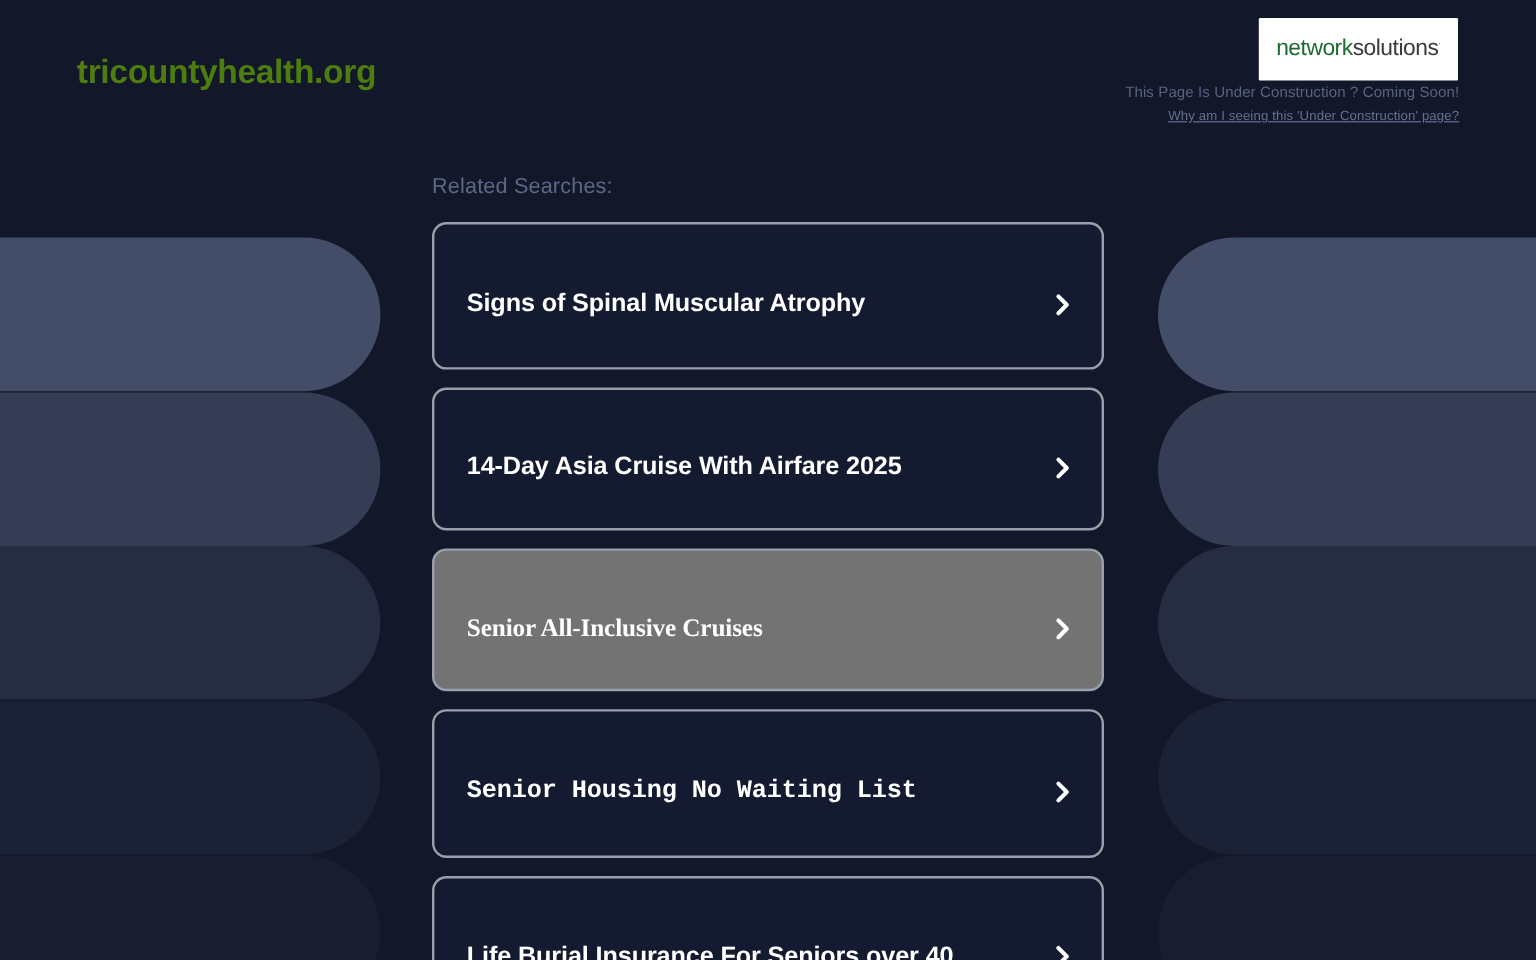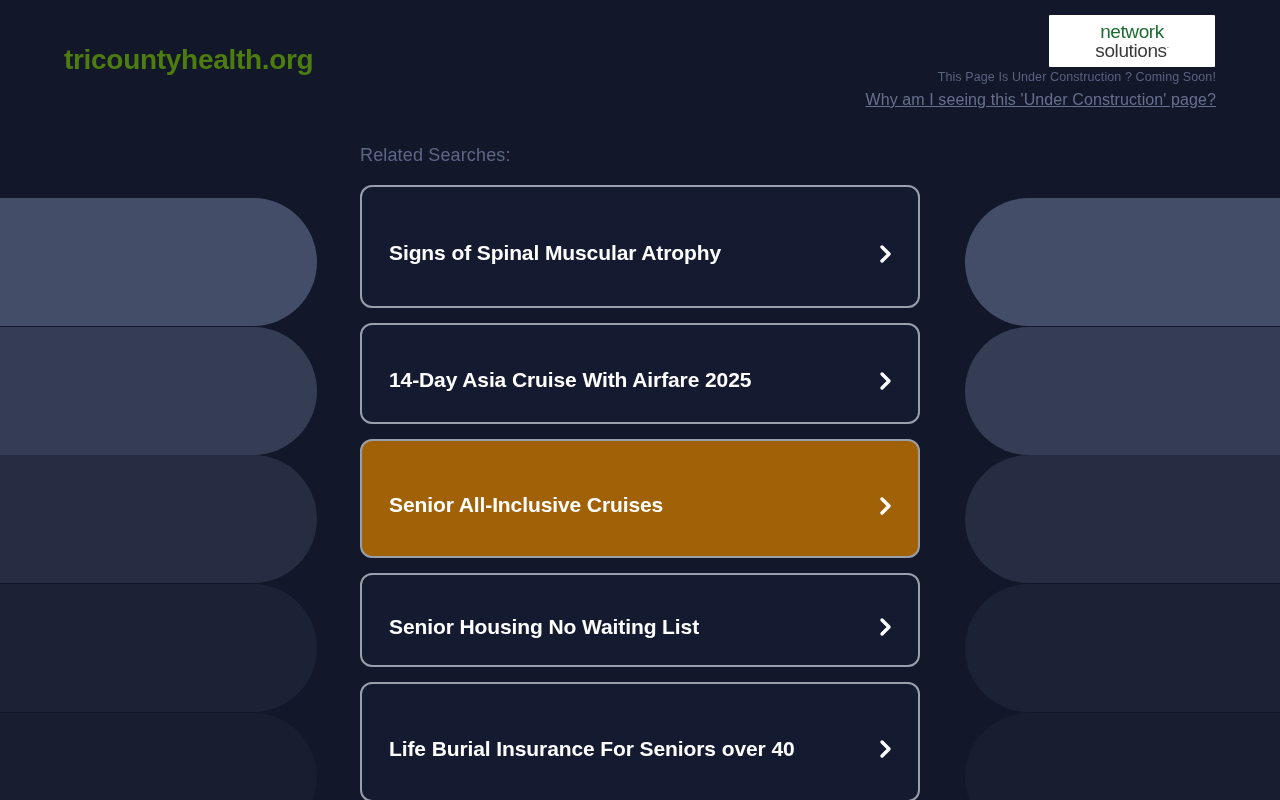--- a/index.html
+++ b/index.html
@@ -59,21 +59,21 @@
 
   #ns-logo {
     position: absolute;
     left: 1049px;
     top: 15px;
     width: 166px;
     height: 52px;
     background: #ffffff;
     border-radius: 1px;
     display: flex;
-    flex-direction: column;
+    flex-direction: row;
     align-items: center;
     justify-content: center;
     line-height: 1.02;
   }
 
   #ns-logo-network {
     font-size: 19px;
     font-weight: normal;
     color: #1c6b33;
     letter-spacing: -0.4px;
@@ -101,21 +101,21 @@
     color: #59627f;
     text-align: left;
     white-space: nowrap;
     letter-spacing: 0.1px;
   }
 
   #construction-link {
     position: absolute;
     right: 64px;
     top: 91px;
-    font-size: 16px;
+    font-size: 11px;
     color: #6a7characters;
     color: #66708f;
     text-decoration: underline;
     text-align: right;
     white-space: nowrap;
     cursor: pointer;
     letter-spacing: 0.1px;
   }
 
   
@@ -206,33 +206,33 @@
 
   <div id="related-searches-label">Related Searches:</div>
 
   <div id="cards-container">
       <div class="search-card" style="height: 123px; border-color: rgb(154, 160, 171); background: rgb(20, 27, 48);">
         <div class="search-card-label">Signs of Spinal Muscular Atrophy</div>
         <svg class="chevron-icon" viewBox="0 0 20 26">
           <path d="M6 6 L13 13 L6 20"></path>
         </svg>
       </div>
-      <div class="search-card" style="height: 101px; border-color: rgb(154, 160, 171); background: rgb(20, 27, 48);">
+      <div class="search-card" style="height: 119px; border-color: rgb(154, 160, 171); background: rgb(20, 27, 48);">
         <div class="search-card-label">14-Day Asia Cruise With Airfare 2025</div>
         <svg class="chevron-icon" viewBox="0 0 20 26">
           <path d="M6 6 L13 13 L6 20"></path>
         </svg>
       </div>
-      <div class="search-card" style="height: 119px; border-color: rgb(154, 160, 171); background: #a16207;">
+      <div class="search-card" style="height: 119px; border-color: rgb(154, 160, 171); background: #737373; font-family: Liberation Serif, serif;">
         <div class="search-card-label">Senior All-Inclusive Cruises</div>
         <svg class="chevron-icon" viewBox="0 0 20 26">
           <path d="M6 6 L13 13 L6 20"></path>
         </svg>
       </div>
-      <div class="search-card" style="height: 94px; border-color: rgb(154, 160, 171); background: rgb(20, 27, 48);">
+      <div class="search-card" style="height: 124px; border-color: rgb(154, 160, 171); background: rgb(20, 27, 48); font-family: Liberation Mono, monospace;">
         <div class="search-card-label">Senior Housing No Waiting List</div>
         <svg class="chevron-icon" viewBox="0 0 20 26">
           <path d="M6 6 L13 13 L6 20"></path>
         </svg>
       </div>
       <div class="search-card" style="height: 120px; border-color: rgb(154, 160, 171); background: rgb(20, 27, 48);">
         <div class="search-card-label">Life Burial Insurance For Seniors over 40</div>
         <svg class="chevron-icon" viewBox="0 0 20 26">
           <path d="M6 6 L13 13 L6 20"></path>
         </svg>

